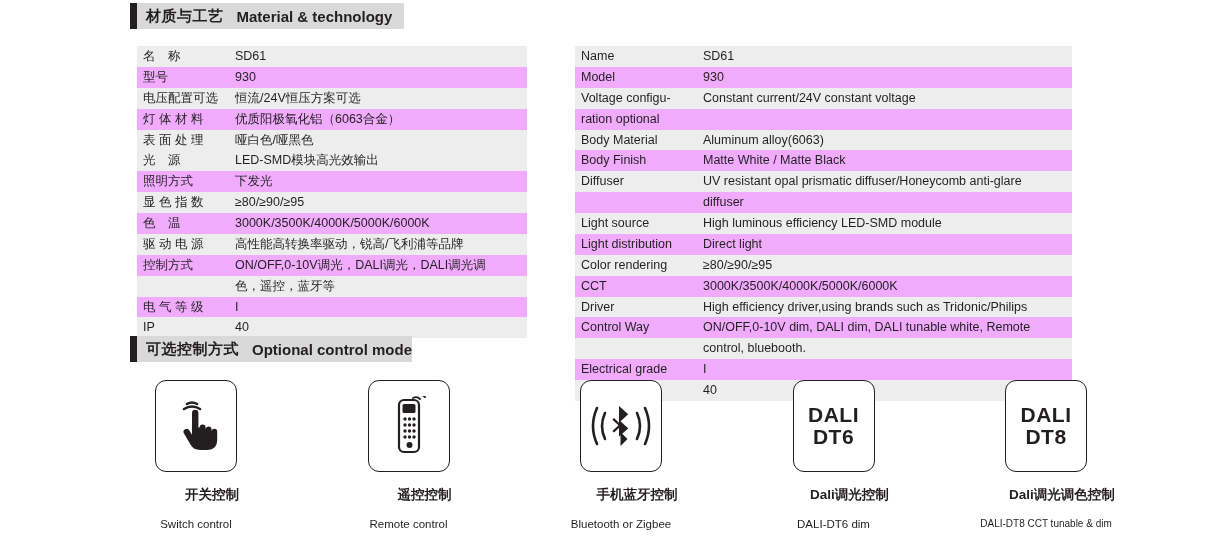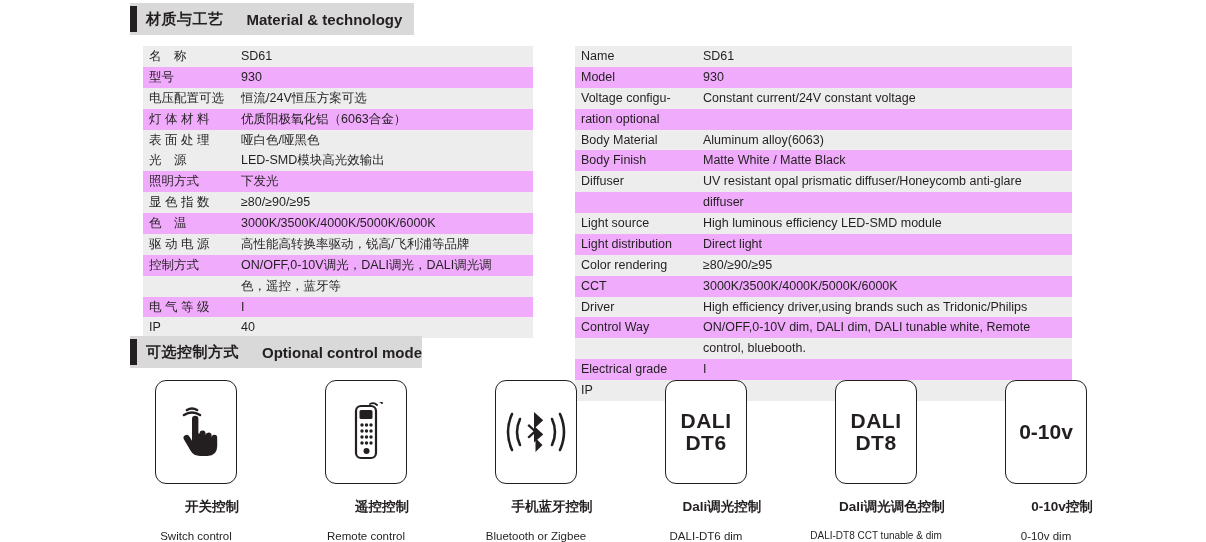--- a/index.html
+++ b/index.html
@@ -9,41 +9,41 @@
     background:#ffffff;
     font-family:"Liberation Sans", sans-serif;
     color:#231f20;
     position:relative;
     overflow:hidden;
   }
 
   
   .section-head {
     position:absolute;
-    height:32px;
+    height:26px;
     display:flex;
     align-items:center;
     background:#d9d9d9;
   }
   .section-head .bar {
     width:7px;
     height:26px;
     background:#231f20;
     margin-right:9px;
   }
   .section-head .cn {
     font-size:15px;
     font-weight:bold;
     letter-spacing:0.5px;
     color:#231f20;
   }
   .section-head .en {
     font-size:15px;
     font-weight:bold;
-    margin-left:23px;
+    margin-left:13px;
     color:#231f20;
   }
 
   #head-material { left:130px; top:3px; padding-right:12px; }
   #head-control  { left:130px; top:336px; padding-right:0; }
 
   
   .spec-table {
     position:absolute;
     border-collapse:collapse;
@@ -52,21 +52,21 @@
   }
   .spec-table td {
     padding:2px 6px 2px 6px;
     vertical-align:top;
     border:0;
   }
   .spec-table tr.alt td { background:#ededed; }
   .spec-table tr.plain td { background:#f0abfc; }
   .spec-table td.label { width:92px; }
 
-  #table-cn { left:143px; top:46px; width:390px; }
+  #table-cn { left:137px; top:46px; width:390px; }
   #table-cn td.label { width:92px; }
   #table-cn td.value { width:298px; }
 
   #table-en { left:575px; top:46px; width:497px; }
   #table-en td.label { width:122px; }
   #table-en td.value { width:375px; }
 
   
   .modes {
     position:absolute;
@@ -77,21 +77,21 @@
     justify-content:space-between;
   }
   .mode {
     width:150px;
     display:flex;
     flex-direction:column;
     align-items:center;
   }
   .mode .box {
     width:82px;
-    height:104px;
+    height:92px;
     border:1.6px solid #231f20;
     border-radius:11px;
     display:flex;
     align-items:center;
     justify-content:center;
     background:#ffffff;
   }
   .mode .label-cn {
     margin-top:14px;
     font-size:13.5px;
@@ -349,20 +349,13 @@
     <div class="mode">
       <div class="box">
         <div class="dali-text">
         <div>DALI</div>
         <div>DT8</div>
       </div>
       </div>
       <div class="label-cn">Dali调光调色控制</div>
       <div class="label-en small">DALI-DT8 CCT tunable &amp; dim</div>
     </div>
-    <div class="mode">
-      <div class="box">
-        <div class="volt-text">0-10v</div>
-      </div>
-      <div class="label-cn">0-10v控制</div>
-      <div class="label-en">0-10v dim</div>
-    </div>
   </div>
 
 </body></html>

